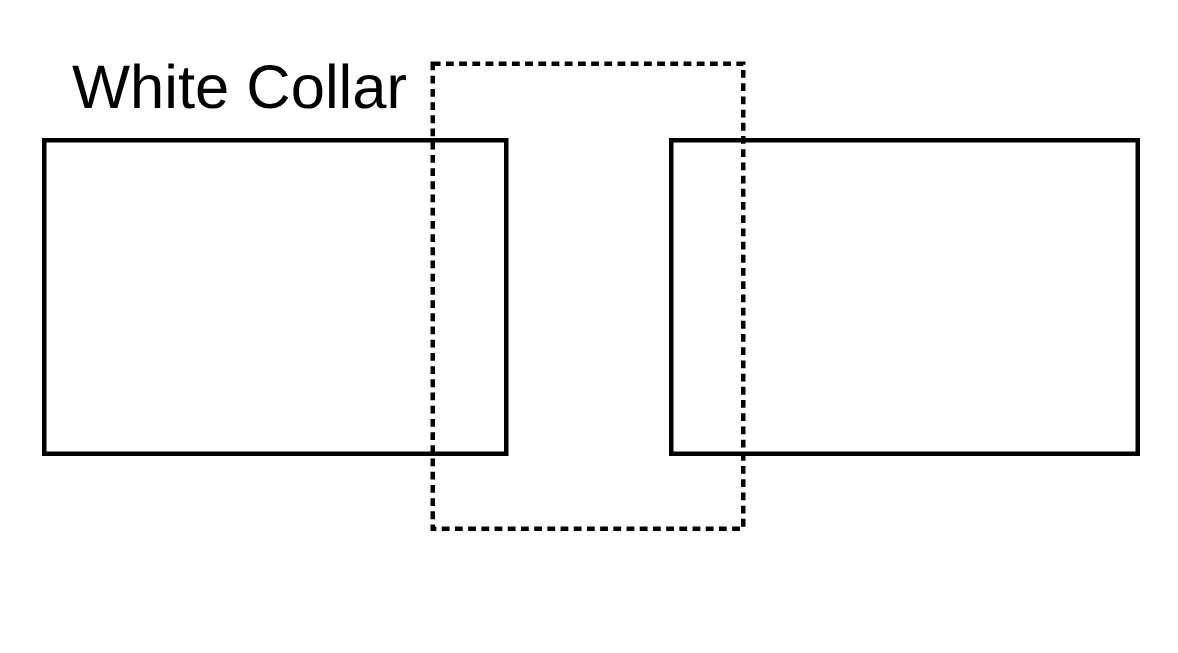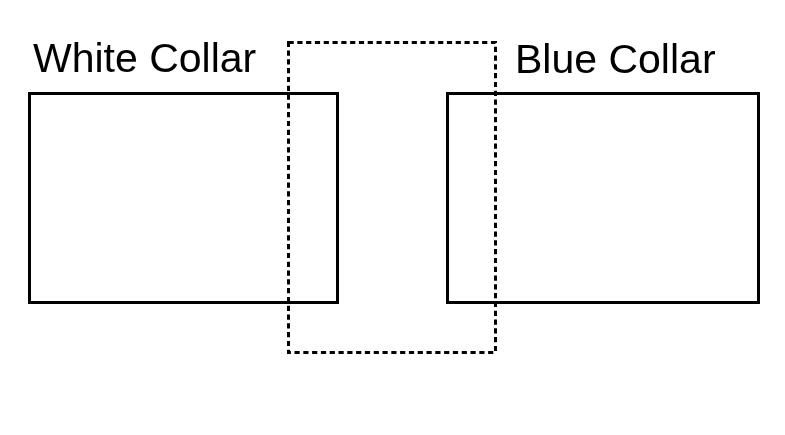--- a/index.html
+++ b/index.html
@@ -41,21 +41,21 @@
     pointer-events: none;
   }
   .label {
     position: absolute;
     font-size: 41px;
     line-height: 1;
     white-space: nowrap;
     color: #000000;
   }
   .label-white-collar {
-    left: 33px;
+    left: 48px;
     top: 38px;
   }
   .label-blue-collar {
     left: 515px;
     top: 39px;
   }
   .label-interface {
     left: 306px;
     top: 378px;
   }
@@ -68,16 +68,15 @@
   <div class="box box-white-collar"></div>
 
   <div class="box box-blue-collar"></div>
 
   <svg class="dashed-overlay" width="785" height="435" viewBox="0 0 785 435">
     <rect x="288.5" y="42.5" width="207" height="310" fill="none" stroke="#000000" stroke-width="3" stroke-dasharray="5.2 3.6"></rect>
   </svg>
 
   <div class="label label-white-collar">White Collar</div>
 
-  <div class="label label-blue-collar">Blue Collar</div>
 
 
 </div>
 
 </body></html>

